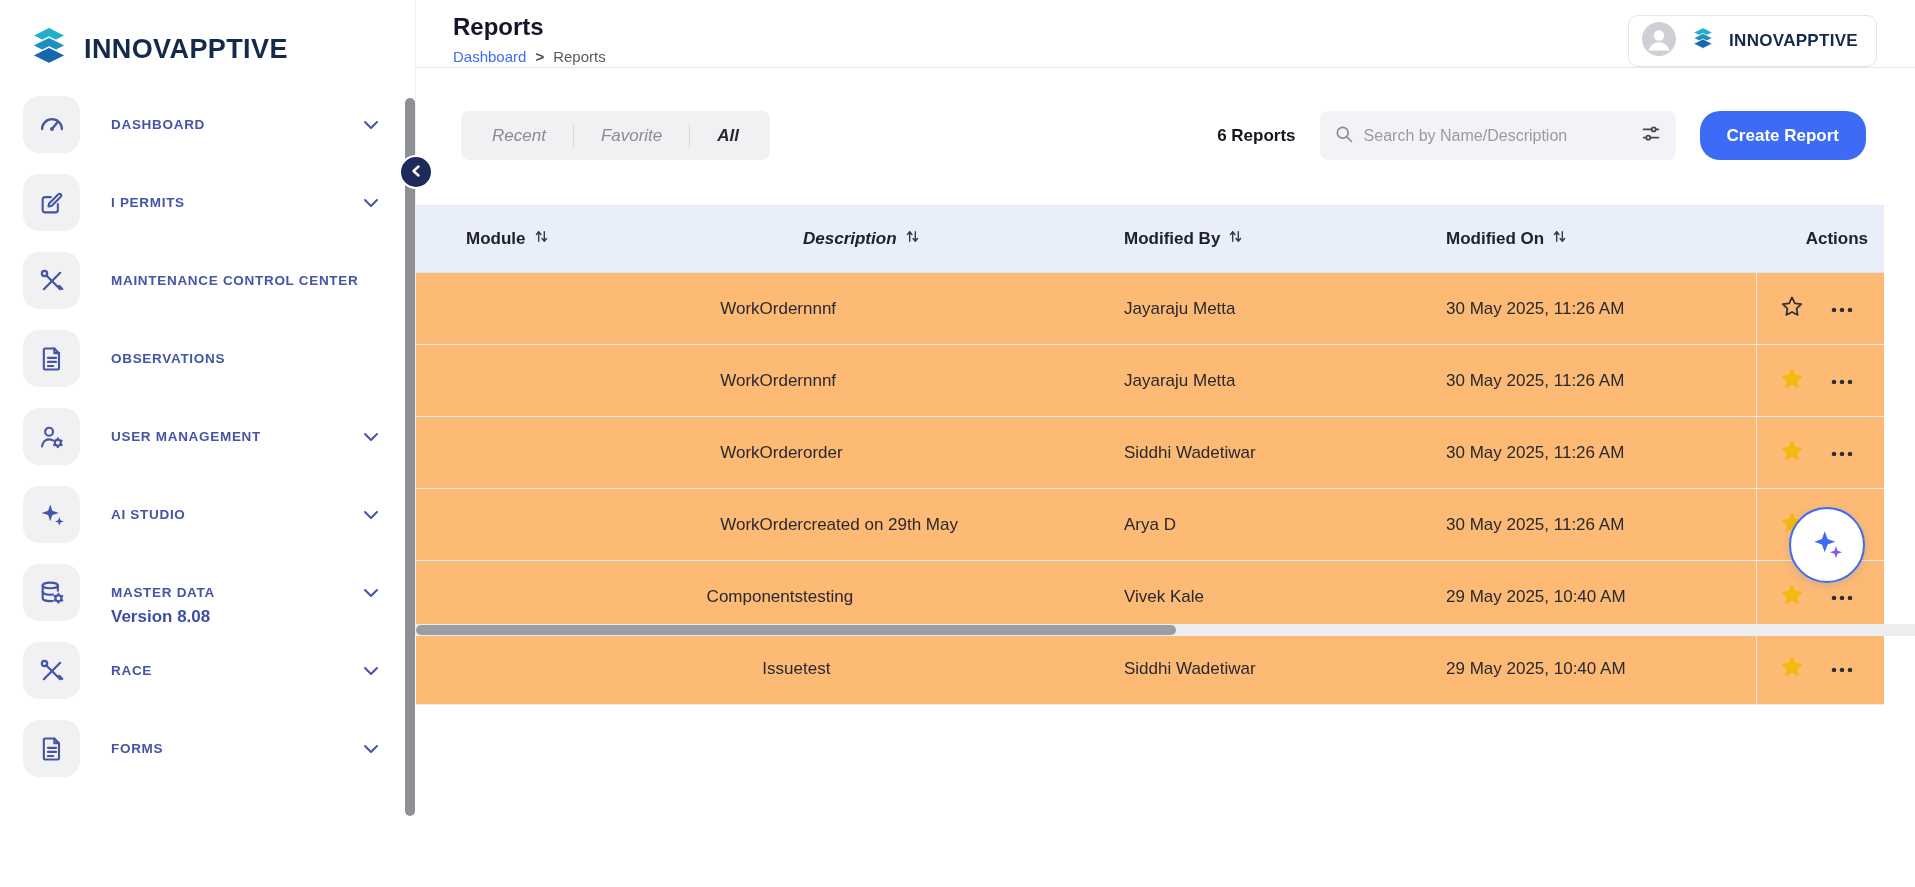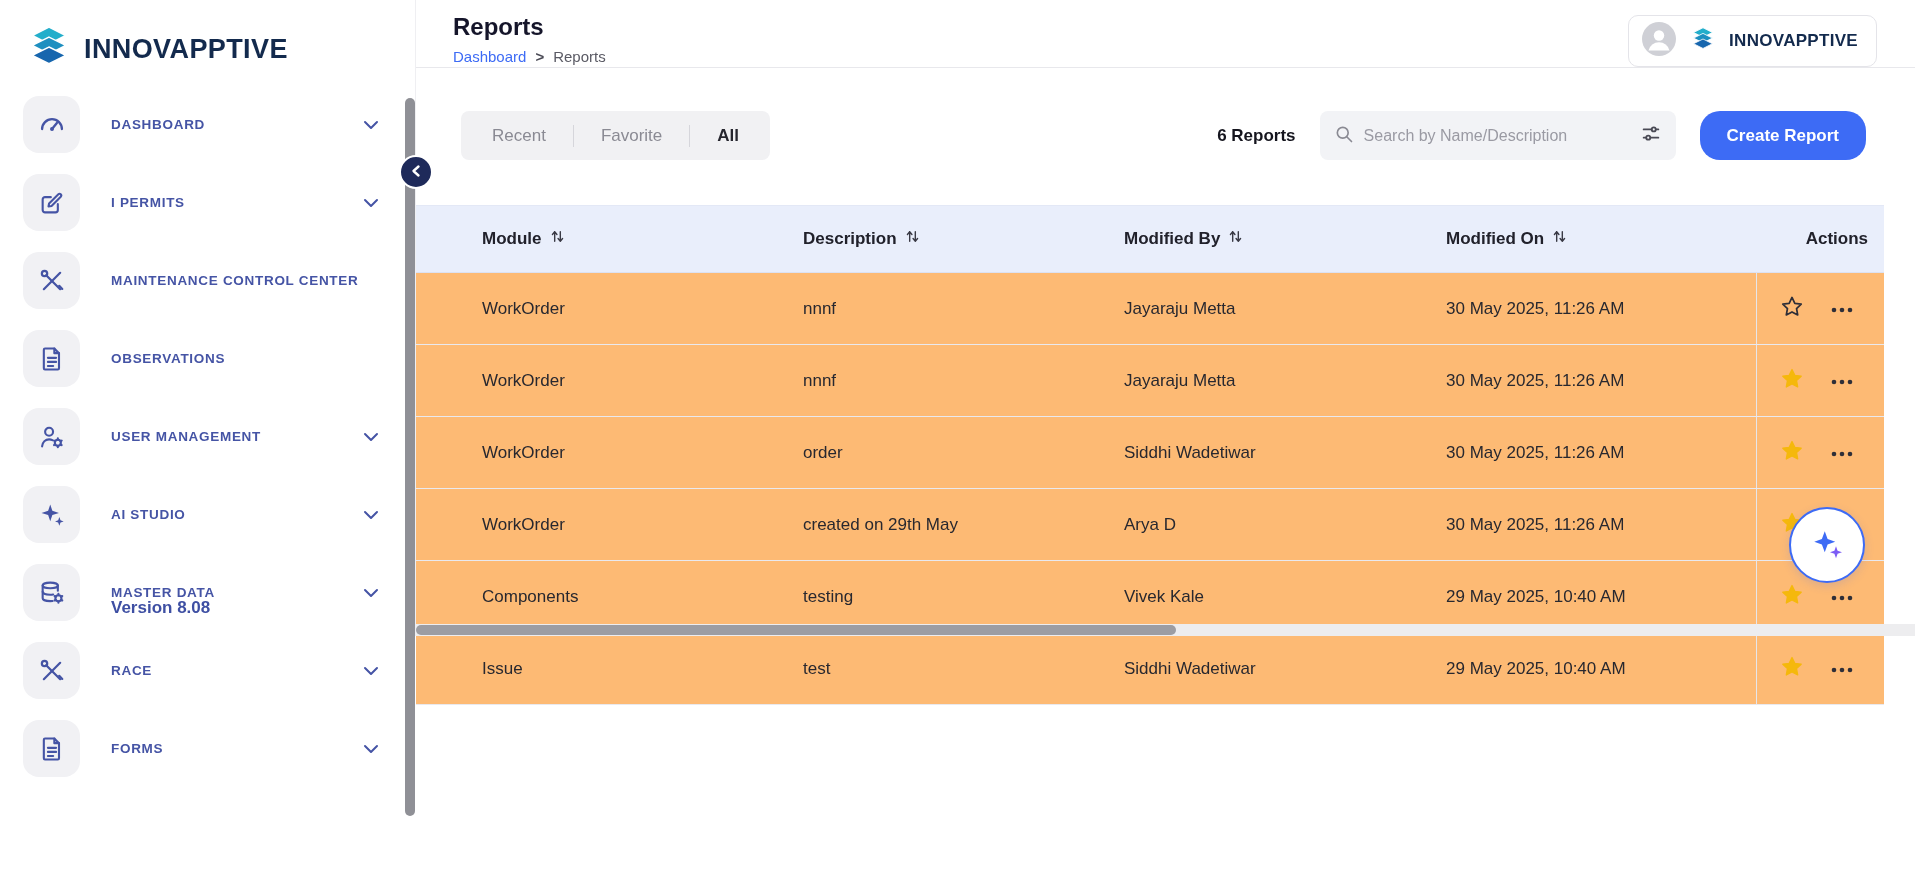--- a/index.html
+++ b/index.html
@@ -18,21 +18,21 @@
   .sidebar-logo { display:flex; align-items:center; gap:12px; padding:24px 0 14px 26px; }
   .wordmark { font-size:27px; font-weight:bold; color:#132A4D; letter-spacing:0.4px; }
   .sidebar-nav { padding-top:8px; }
   .nav-item { display:flex; align-items:center; height:57px; margin-bottom:21px; padding-left:23px; position:relative; cursor:pointer; }
   .icon-tile {
     width:57px; height:57px; min-width:57px; border-radius:16px; background:#F1F1F4;
     display:flex; align-items:center; justify-content:center;
   }
   .nav-label { margin-left:31px; font-size:13.5px; font-weight:bold; letter-spacing:0.7px; color:#4554A5; }
   .nav-chevron { position:absolute; right:36px; top:50%; transform:translateY(-50%); }
-  .sidebar-version { position:absolute; left:111px; bottom:18px; font-size:17px; font-weight:bold; color:#3E4FA3; }
+  .sidebar-version { position:absolute; left:111px; bottom:9px; font-size:17px; font-weight:bold; color:#3E4FA3; }
   .sidebar-scrollbar { position:absolute; top:98px; right:0; width:10px; height:718px; background:#8F9096; border-radius:5px; }
   .collapse-btn {
     position:absolute; top:155px; left:399px; width:34px; height:34px; border-radius:50%;
     background:#1E2A5A; border:2px solid #ffffff; z-index:9; cursor:pointer;
     display:flex; align-items:center; justify-content:center; padding:0;
   }
 
   
   .main { position:relative; flex:1; height:100%; display:flex; flex-direction:column; background:#fff; }
 
@@ -46,42 +46,42 @@
   .breadcrumb .bc-sep { color:#4A4A55; font-weight:bold; }
   .breadcrumb .bc-current { color:#5A5A64; }
   .brand-card {
     margin-top:2px; height:52px; border:1px solid #E4E4E9; border-radius:10px;
     display:flex; align-items:center; gap:13px; padding:0 18px 0 12px; background:#fff;
   }
   .brand-card .wordmark-sm { font-size:17px; font-weight:bold; color:#132A4D; letter-spacing:0.3px; }
 
   .toolbar { display:flex; align-items:center; margin:43px 49px 0 45px; }
   .tab-group { display:flex; align-items:center; background:#F1F1F3; border-radius:8px; height:49px; padding:0 4px; }
-  .tab { padding:0 27px; font-size:17px; color:#8A8A93; background:none; border:none; height:100%; cursor:pointer; font-family:inherit; }
+  .tab { padding:0 27px; font-size:17px; color:#8A8A93; background:none; border:none; height:100%; cursor:pointer; font-family:inherit;font-style:italic; }
   .tab.active { color:#26262E; font-weight:bold; }
   .tab-sep { width:1px; height:22px; background:#D6D6DB; }
   .toolbar-right { margin-left:auto; display:flex; align-items:center; gap:24px; }
   .report-count { font-size:17px; font-weight:bold; color:#15151E; white-space:nowrap; }
   .search-box { width:356px; height:49px; background:#F2F3F6; border-radius:8px; display:flex; align-items:center; gap:10px; padding:0 14px; }
   .search-box input { flex:1; border:none; background:transparent; outline:none; font-size:16px; font-family:inherit; color:#33333C; }
   .search-box input::placeholder { color:#9A9AA3; }
   .create-btn { height:49px; padding:0 27px; background:#3D6BF5; color:#fff; border:none; border-radius:20px; font-size:17px; font-weight:bold; cursor:pointer; font-family:inherit; }
 
   table.report-table { margin-top:45px; width:1468px; border-collapse:collapse; table-layout:fixed; }
   .report-table th {
     background:#E9EEFB; height:67px; font-size:17px; font-weight:bold; color:#21212B;
     text-align:left; border-top:1px solid #E3E8F6; border-bottom:1px solid #DCE2F2;
   }
   .th-inner { display:flex; align-items:center; gap:8px; }
   .col-module   { width:387px; }
-  .col-desc     { width:321px; }
+  .col-desc     { width:321px;font-style:italic; }
   .col-by       { width:322px; }
   .col-on       { width:310px; }
   .col-actions  { width:128px; }
-  .report-table th.col-module, .report-table td.cell-module { padding-left:66px; }
+  .report-table th.col-module, .report-table td.cell-module { padding-left:50px;text-align:right; }
   .report-table th.col-actions { text-align:right; padding-right:16px; }
   .report-table td { height:72px; font-size:17px; color:#28282F; border-bottom:1px solid #E9E9EE; background:#fdba74; }
   .report-table td.cell-actions { border-left:1px solid #E6E6EB; }
   .actions-cell { display:flex; align-items:center; gap:26px; padding-left:22px; }
   .star-btn, .more-btn { background:none; border:none; cursor:pointer; padding:0; display:flex; align-items:center; }
   .star-btn .star-fill { display:none; }
   .star-btn.filled .star-fill { display:block; }
 
   .ai-fab {
     position:absolute; right:50px; bottom:53px; width:76px; height:76px; border-radius:50%;

